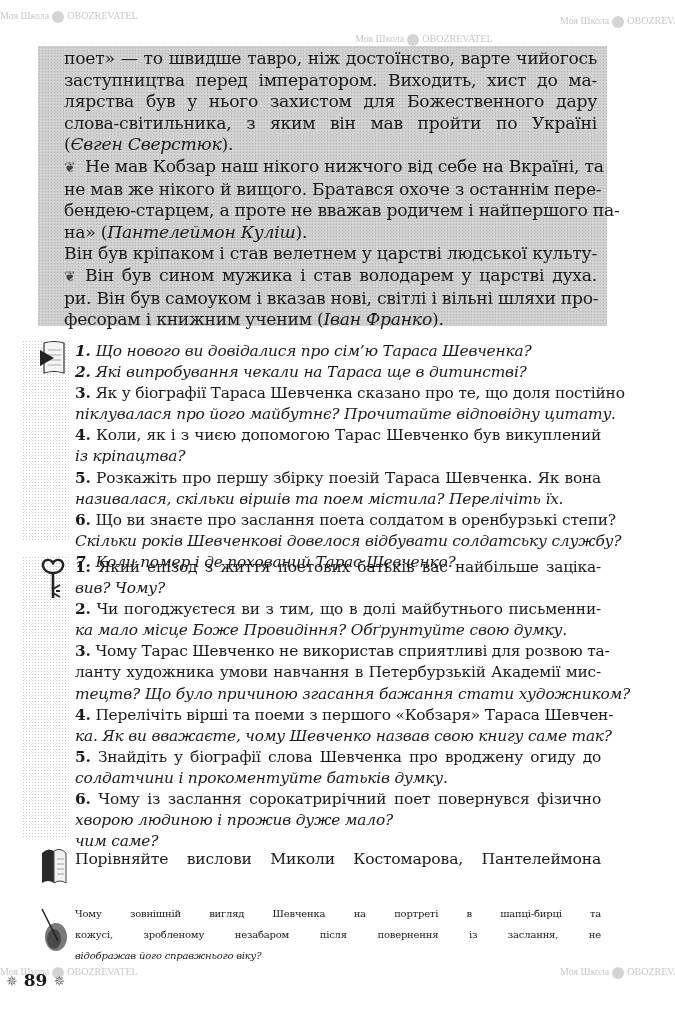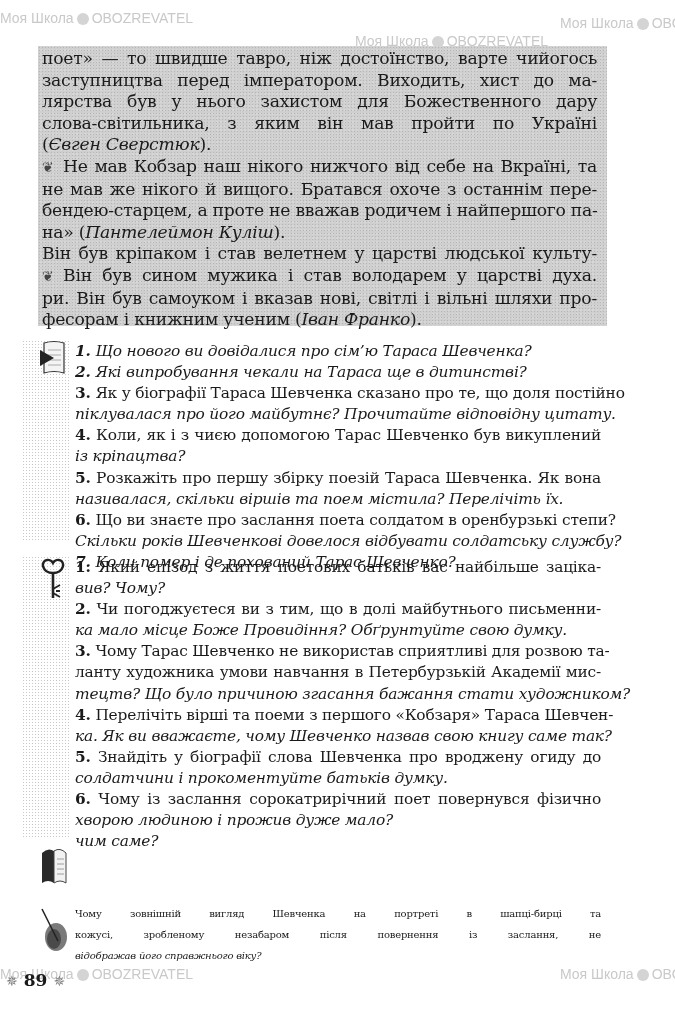--- a/index.html
+++ b/index.html
@@ -15,21 +15,21 @@
   
   .quote-box {
     position: absolute; left: 38px; top: 46px; width: 569px; height: 280px;
     background-color: #cfcfcf;
     background-image:
       radial-gradient(#b5b5b5 0.6px, transparent 0.8px),
       radial-gradient(#e0e0e0 0.6px, transparent 0.8px);
     background-size: 3px 3px, 4px 4px;
     background-position: 0 0, 1px 2px;
     box-sizing: border-box;
-    padding: 2px 10px 0 4px;
+    padding: 2px 10px 0 26px;
   }
   .q-line {
     font-size: 17.2px; line-height: 21.6px; letter-spacing: -0.25px;
     white-space: nowrap; text-align: justify; text-align-last: justify;
     display: block;
   }
   .q-line.last { text-align-last: left; }
   .q-line i { font-style: italic; }
   .flower {
     display: inline-block; width: 16px; color: #444; font-size: 14px; margin-right: 5px;
@@ -54,21 +54,21 @@
 
   .icon { position: absolute; }
 
   .page-num {
     position: absolute; left: 0; width: 675px; top: 970px; text-align: left;
     font-size: 17px; font-weight: bold;
   }
   .page-num .orn { color: #777; font-weight: normal; font-size: 14px; margin: 0 6px; }
 
   .wm {
-    position: absolute; font-family: Liberation Sans, sans-serif; font-size: 14px;
+    position: absolute; font-family: Liberation Serif, serif; font-size: 10px;
     color: #c9c9c9; white-space: nowrap; pointer-events: none;
   }
   .wm .c {
     display: inline-block; width: 12px; height: 12px; border-radius: 50%;
     background: #d4d4d4; vertical-align: middle; margin: 0 3px;
   }
 </style>
 </head>
 <body>
 
@@ -144,20 +144,21 @@
 
   <svg class="icon" style="left:38px;top:845px" width="32" height="40" viewBox="0 0 32 40">
     <path d="M4 8 Q10 2 16 6 L16 38 Q10 34 4 38 Z" fill="#2a2a2a"></path>
     <path d="M16 6 Q22 2 28 8 L28 38 Q22 34 16 38 Z" fill="#f2f2f2" stroke="#444" stroke-width="1"></path>
     <line x1="19" y1="14" x2="26" y2="14" stroke="#888" stroke-width="0.8"></line>
     <line x1="19" y1="19" x2="26" y2="19" stroke="#888" stroke-width="0.8"></line>
     <line x1="19" y1="24" x2="26" y2="24" stroke="#888" stroke-width="0.8"></line>
     <line x1="19" y1="29" x2="26" y2="29" stroke="#888" stroke-width="0.8"></line>
   </svg>
   <div class="qs" style="top:849px;font-size:15.6px">
+    <span class="ln">Порівняйте вислови Миколи Костомарова, Пантелеймона</span>
   </div>
 
   <svg class="icon" style="left:36px;top:905px" width="34" height="50" viewBox="0 0 34 50">
     <ellipse cx="20" cy="32" rx="11" ry="14" fill="#7a7a7a"></ellipse>
     <ellipse cx="18" cy="34" rx="7" ry="10" fill="#4a4a4a"></ellipse>
     <line x1="6" y1="4" x2="22" y2="36" stroke="#222" stroke-width="1.6"></line>
   </svg>
   <div class="qs" style="top:903px;font-size:10px">
     <span class="ln">Чому зовнішній вигляд Шевченка на портреті в шапці-бирці та</span>
     <span class="ln">кожусі, зробленому незабаром після повернення із заслання, не</span>

